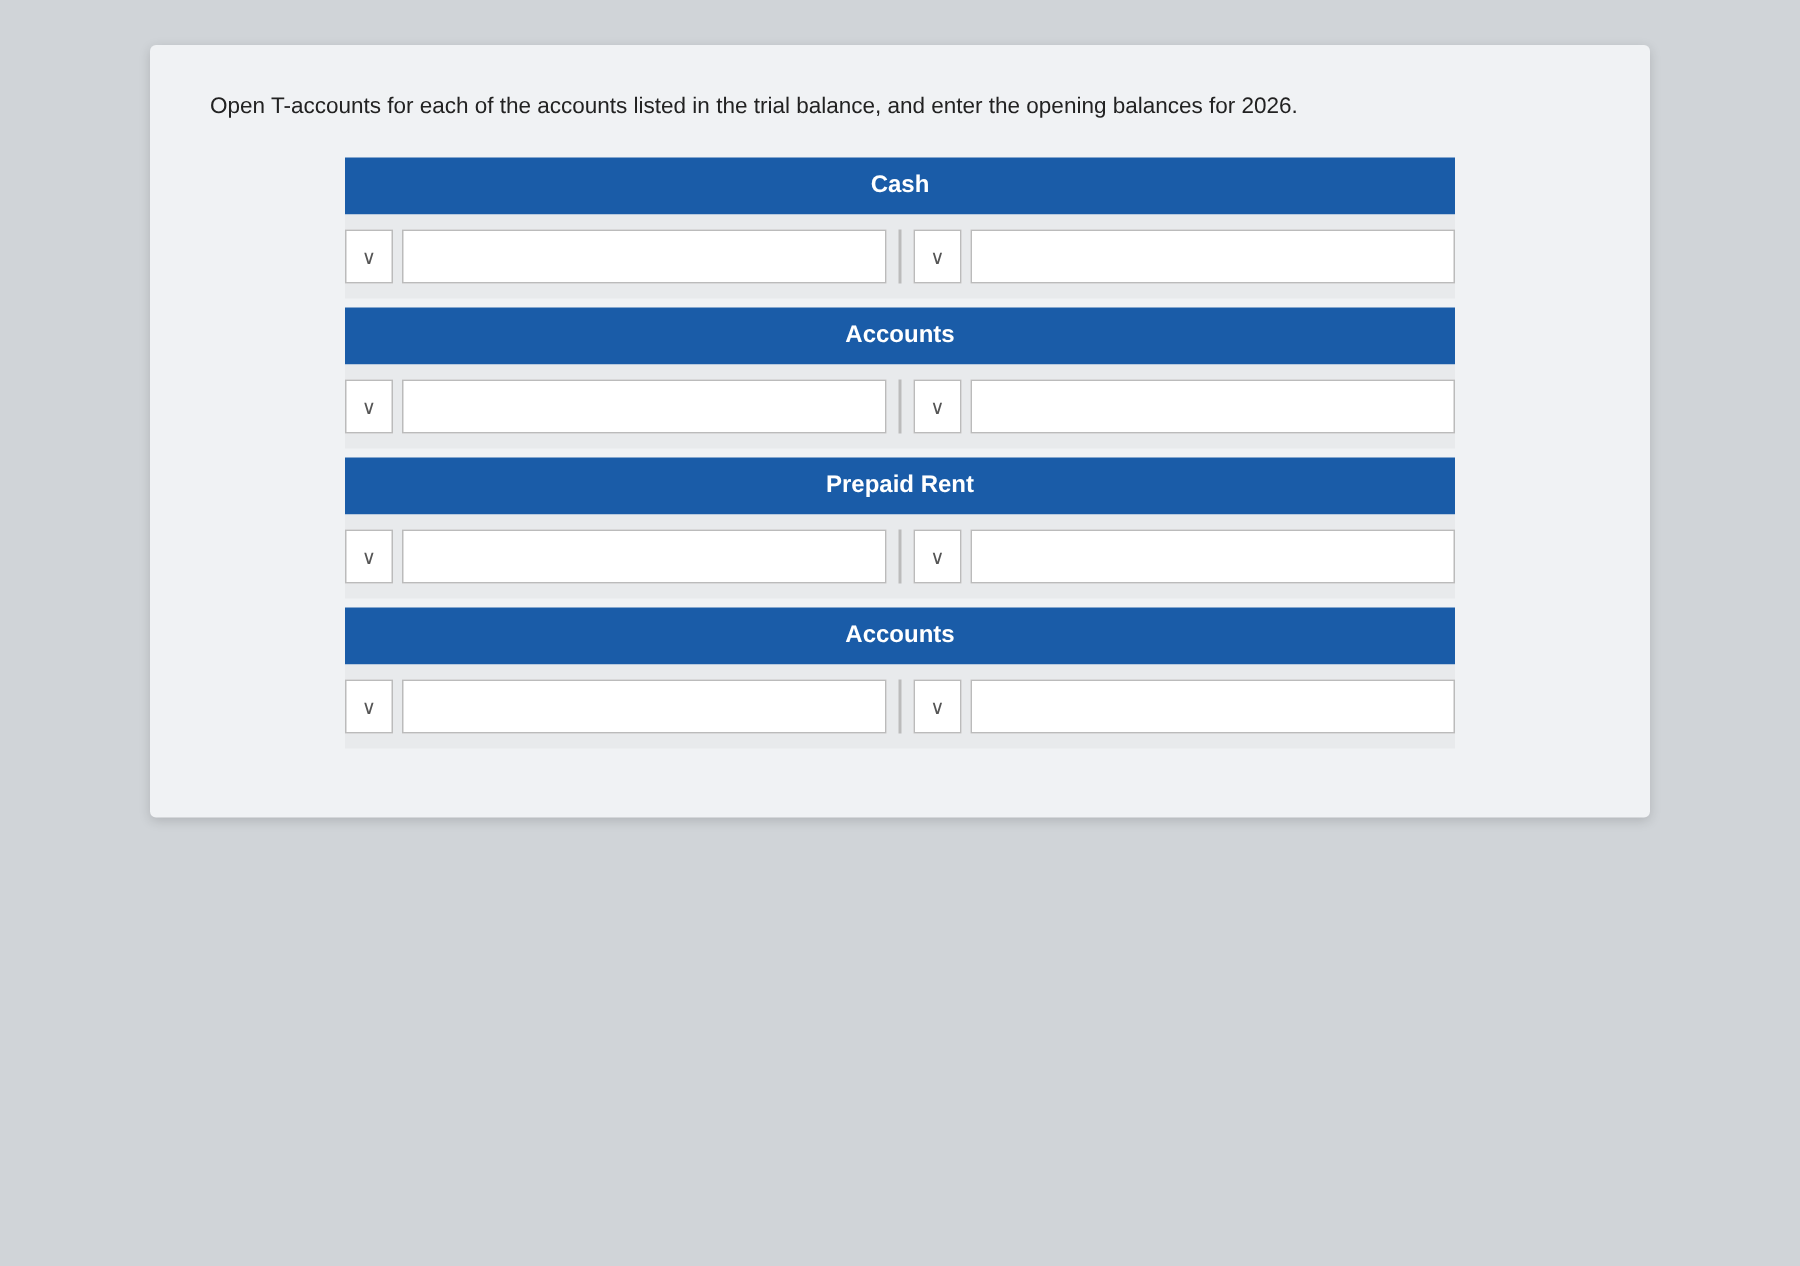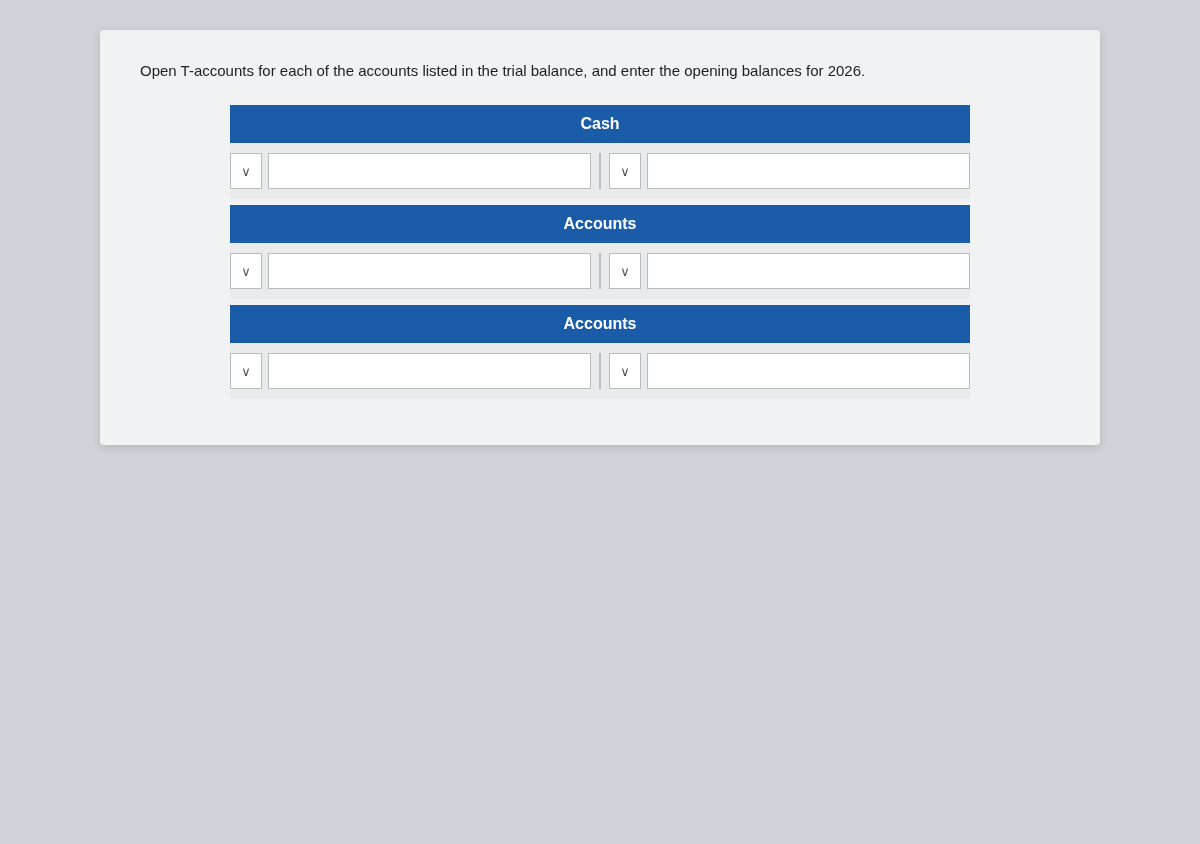--- a/index.html
+++ b/index.html
@@ -142,20 +142,34 @@
           <input class="input-field" type="text" value="" style="">
         </div>
         <div class="divider-line"></div>
         <div class="right-side">
           <div class="dropdown-btn"></div>
           <input class="input-field" type="text" value="" style="">
         </div>
       </div>
     </div>
 
+    <div class="t-account-section">
+      <div class="t-account-header">Prepaid Rent</div>
+      <div class="t-account-row">
+        <div class="left-side">
+          <div class="dropdown-btn"></div>
+          <input class="input-field" type="text" value="" style="">
+        </div>
+        <div class="divider-line"></div>
+        <div class="right-side">
+          <div class="dropdown-btn"></div>
+          <input class="input-field" type="text" value="" style="">
+        </div>
+      </div>
+    </div>
 
     <div class="t-account-section">
       <div class="t-account-header">Accounts</div>
       <div class="t-account-row">
         <div class="left-side">
           <div class="dropdown-btn"></div>
           <input class="input-field" type="text" value="" style="">
         </div>
         <div class="divider-line"></div>
         <div class="right-side">

